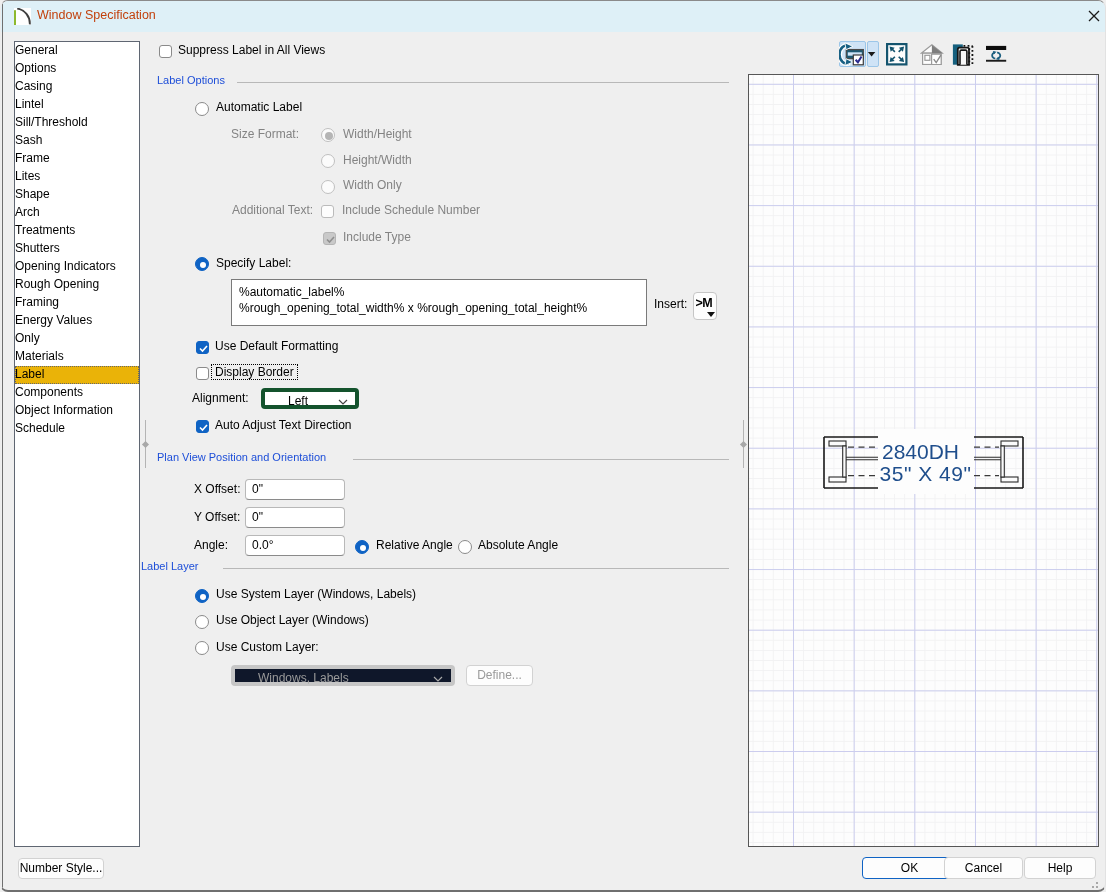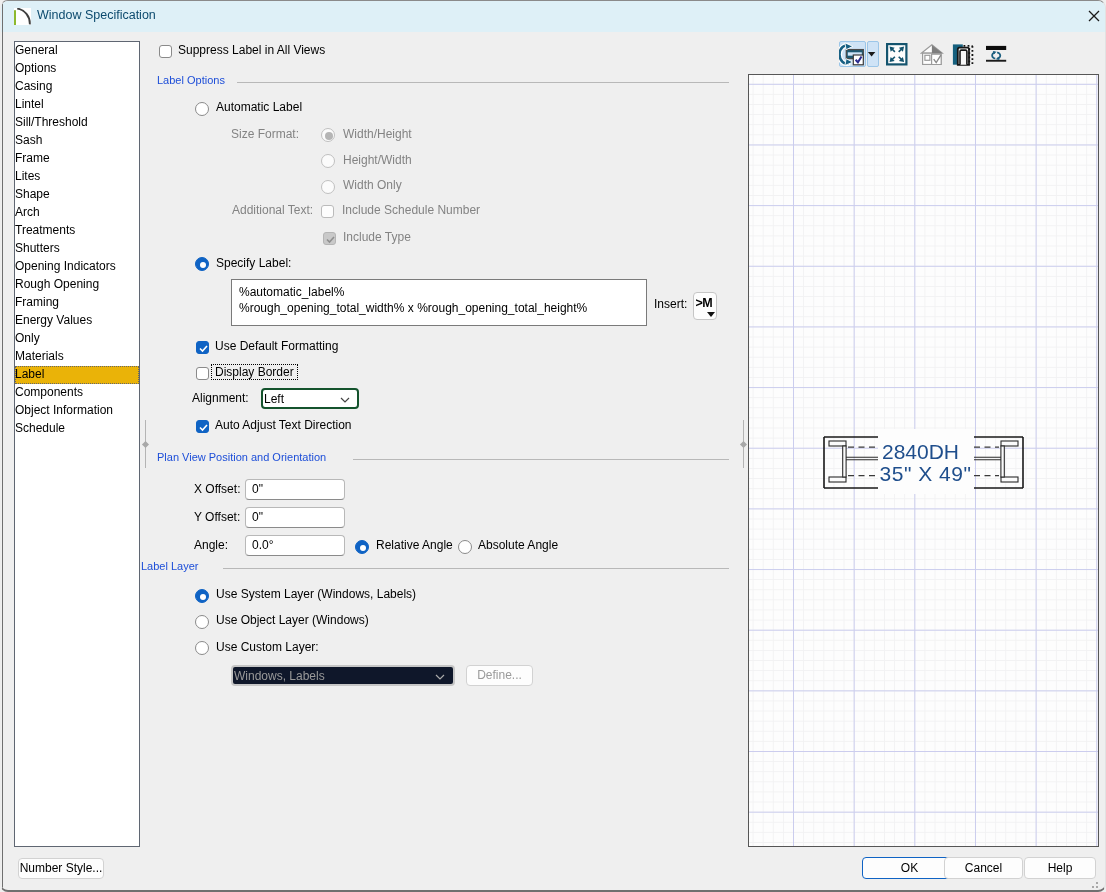--- a/index.html
+++ b/index.html
@@ -1,20 +1,20 @@
 <!DOCTYPE html>
 <html><head>
 <meta charset="utf-8">
 <style>
 * { margin:0; padding:0; box-sizing:border-box; }
 html,body { width:1106px; height:892px; background:#efefef; font-family:"Liberation Sans",sans-serif; }
 .abs { position:absolute; }
 #win { position:relative; width:1106px; height:892px; background:#efefef; border-top:1px solid #8a8a8a; border-left:1px solid #ececec; border-bottom:2px solid #6f6f6f; border-right:1px solid #e2e2e2; border-radius:8px; overflow:hidden; font-size:12px; color:#000; }
 #titlebar { position:absolute; left:0; top:0; width:1104px; height:31px; background:#def0f7; }
-#titletext { position:absolute; left:36px; top:9px; font-size:12.5px; color:#0c4a6e; }
+#titletext { position:absolute; left:36px; top:9px; font-size:12.5px; color:#c2410c; }
 #closex { position:absolute; left:1080px; top:2px; width:26px; height:26px; }
 
 #sidebar { position:absolute; left:13px; top:40px; width:126px; height:806px; background:#fff; border:1px solid #5f6672; }
 .sbitem { height:18px; line-height:17px; font-size:12px; white-space:nowrap; }
 .sbitem.sel { background:#eab308; outline:1px dotted #666; outline-offset:-1px; }
 
 .lbl { position:absolute; white-space:nowrap; font-size:12px; margin-top:-2px; }
 .gray { color:#838383; }
 .hdr { position:absolute; white-space:nowrap; font-size:11px; color:#1d4ed8; margin-top:-2px; }
 .rule { position:absolute; height:1px; background:#b8b8b8; }
@@ -26,21 +26,21 @@
 .cb.dison { background:#c9c9c9; border-color:#b5b5b5; }
 
 .rd { position:absolute; width:14px; height:14px; border:1px solid #8a8a8a; border-radius:50%; background:#fff; }
 .rd.on { background:#0f63c4; border-color:#0f63c4; }
 .rd.on::after { content:""; position:absolute; left:4px; top:4px; width:6px; height:6px; background:#fff; border-radius:50%; }
 .rd.dis { border-color:#c0c0c0; background:#fbfbfb; }
 .rd.dison { border-color:#c0c0c0; background:#fbfbfb; }
 .rd.dison::after { content:""; position:absolute; left:3px; top:3px; width:8px; height:8px; background:#b5b5b5; border-radius:50%; }
 
 .inp { position:absolute; background:#fff; border:1px solid #b8b8b8; border-bottom-color:#8a8a8a; border-radius:4px; font-size:12px; line-height:19px; padding-left:6px; }
-.dd { position:absolute; background:#fff; border:2px solid #14532d; border-radius:4px; font-size:12px; line-height:19px; padding-left:1px; }
+.dd { position:absolute; background:#fff; border:4px solid #14532d; border-radius:4px; font-size:12px; line-height:19px; padding-left:23px; }
 .btn { position:absolute; background:#fdfdfd; border:1px solid #d2d2d2; border-radius:4px; font-size:12px; text-align:center; color:#000; }
 
 #preview { position:absolute; left:747px; top:73px; width:351px; height:773px; background:#fdfdfd; border:1px solid #565656;
   background-image:
     linear-gradient(to right, #cbcdee 1px, transparent 1px),
     linear-gradient(to bottom, #cbcdee 1px, transparent 1px),
     linear-gradient(to right, #f2f2f3 1px, transparent 1px),
     linear-gradient(to bottom, #f2f2f3 1px, transparent 1px);
   background-size: 60.66px 60.66px, 60.66px 60.66px, 10.11px 10.11px, 10.11px 10.11px;
   background-position: 44px 8.8px, 0px 8.8px, 3.6px 8.8px, 0px 8.8px;

